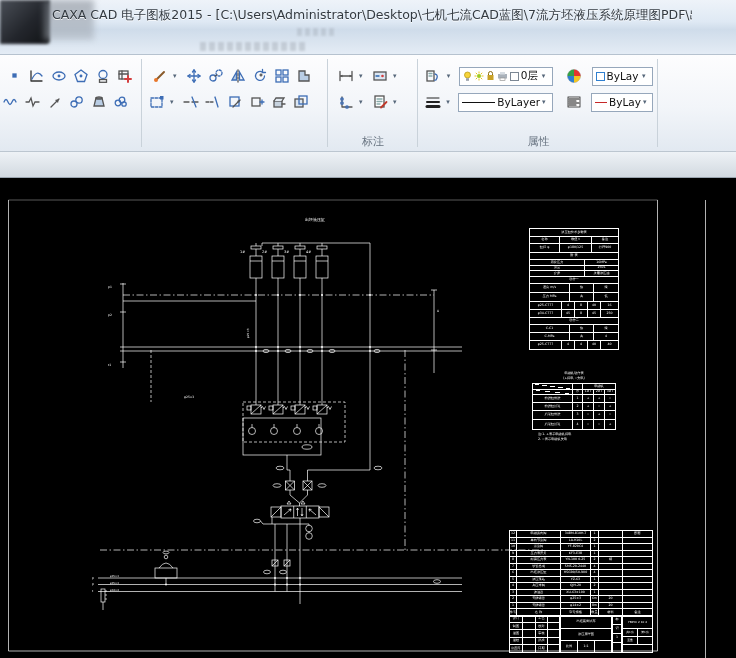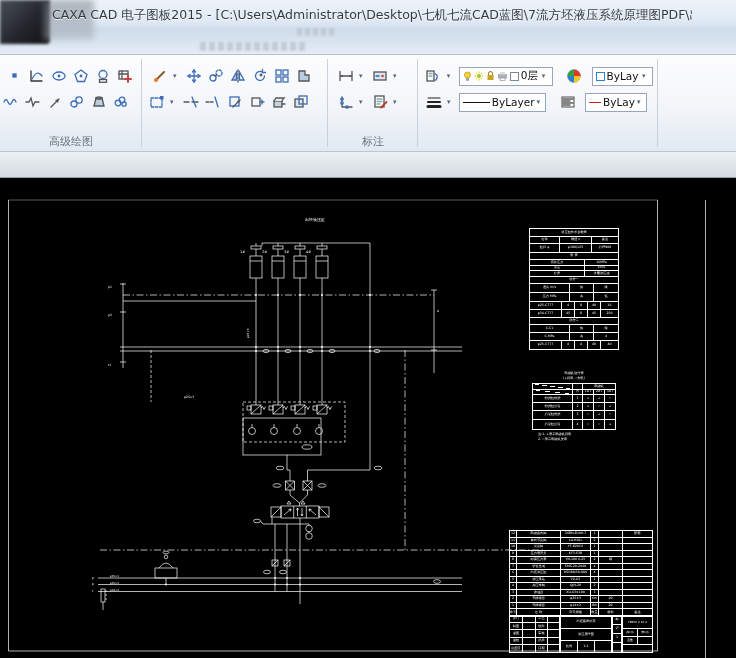--- a/index.html
+++ b/index.html
@@ -164,21 +164,20 @@
             </svg>
           </span>
         <span class="ic">
             <svg viewBox="0 0 16 16">
               <circle cx="5" cy="9" r="2.8"></circle>
               <circle cx="9" cy="6" r="2.8"></circle>
               <circle cx="11" cy="10" r="2.2"></circle>
             </svg>
           </span>
       </div>
-      <div class="glabel">高级绘图</div>
     </div>
     <div class="gdiv" style="left:141px"></div>
 
     <div class="rgroup" style="left:145px;width:180px">
       <div class="irow" style="left:6px;top:11px">
         <span class="ic">
             <svg viewBox="0 0 16 16">
               <path d="M5,11 L12,4" stroke="#8a5a2a" stroke-width="2"></path>
               <circle cx="4" cy="12" r="2" fill="#e8762a" stroke="none"></circle>
             </svg>
@@ -368,37 +367,38 @@
       </div>
       <div class="irow" style="left:4px;top:37px;width:228px">
         <span class="ic">
             <svg viewBox="0 0 16 16">
               <path d="M2,4 H14" stroke="#222" stroke-width="1"></path>
               <path d="M2,8 H14" stroke="#222" stroke-width="2"></path>
               <path d="M2,12.5 H14" stroke="#222" stroke-width="3"></path>
             </svg>
           </span>
         <span class="car">▾</span>
-        <div class="combo" style="width:87px">
+        <div class="combo" style="width:95px">
           <span class="lsample"></span>
           <span>ByLayer</span>
           <span class="car">▾</span>
         </div>
         <span class="ic" style="margin-left:8px">
             <svg viewBox="0 0 16 16">
               <rect x="2" y="3" width="12" height="10" fill="#fff" stroke="#222" stroke-width="0.8"></rect>
               <path d="M3,5 H13 M3,7 H10 M3,9 H13 M3,11 H10" stroke="#111" stroke-width="1.1"></path>
             </svg>
           </span>
         <div class="combo" style="width:62px;margin-left:4px">
           <span class="lsample-red"></span>
           <span>ByLay</span>
           <span class="car">▾</span>
         </div>
       </div>
+      <div class="glabel">属性</div>
     </div>
     <div class="gdiv" style="left:657px"></div>
   </div>
 
   <div class="substrip"></div>
 
   <div class="canvas"></div>
 
   <svg id="cadsvg" viewBox="0 0 736 658">
 

